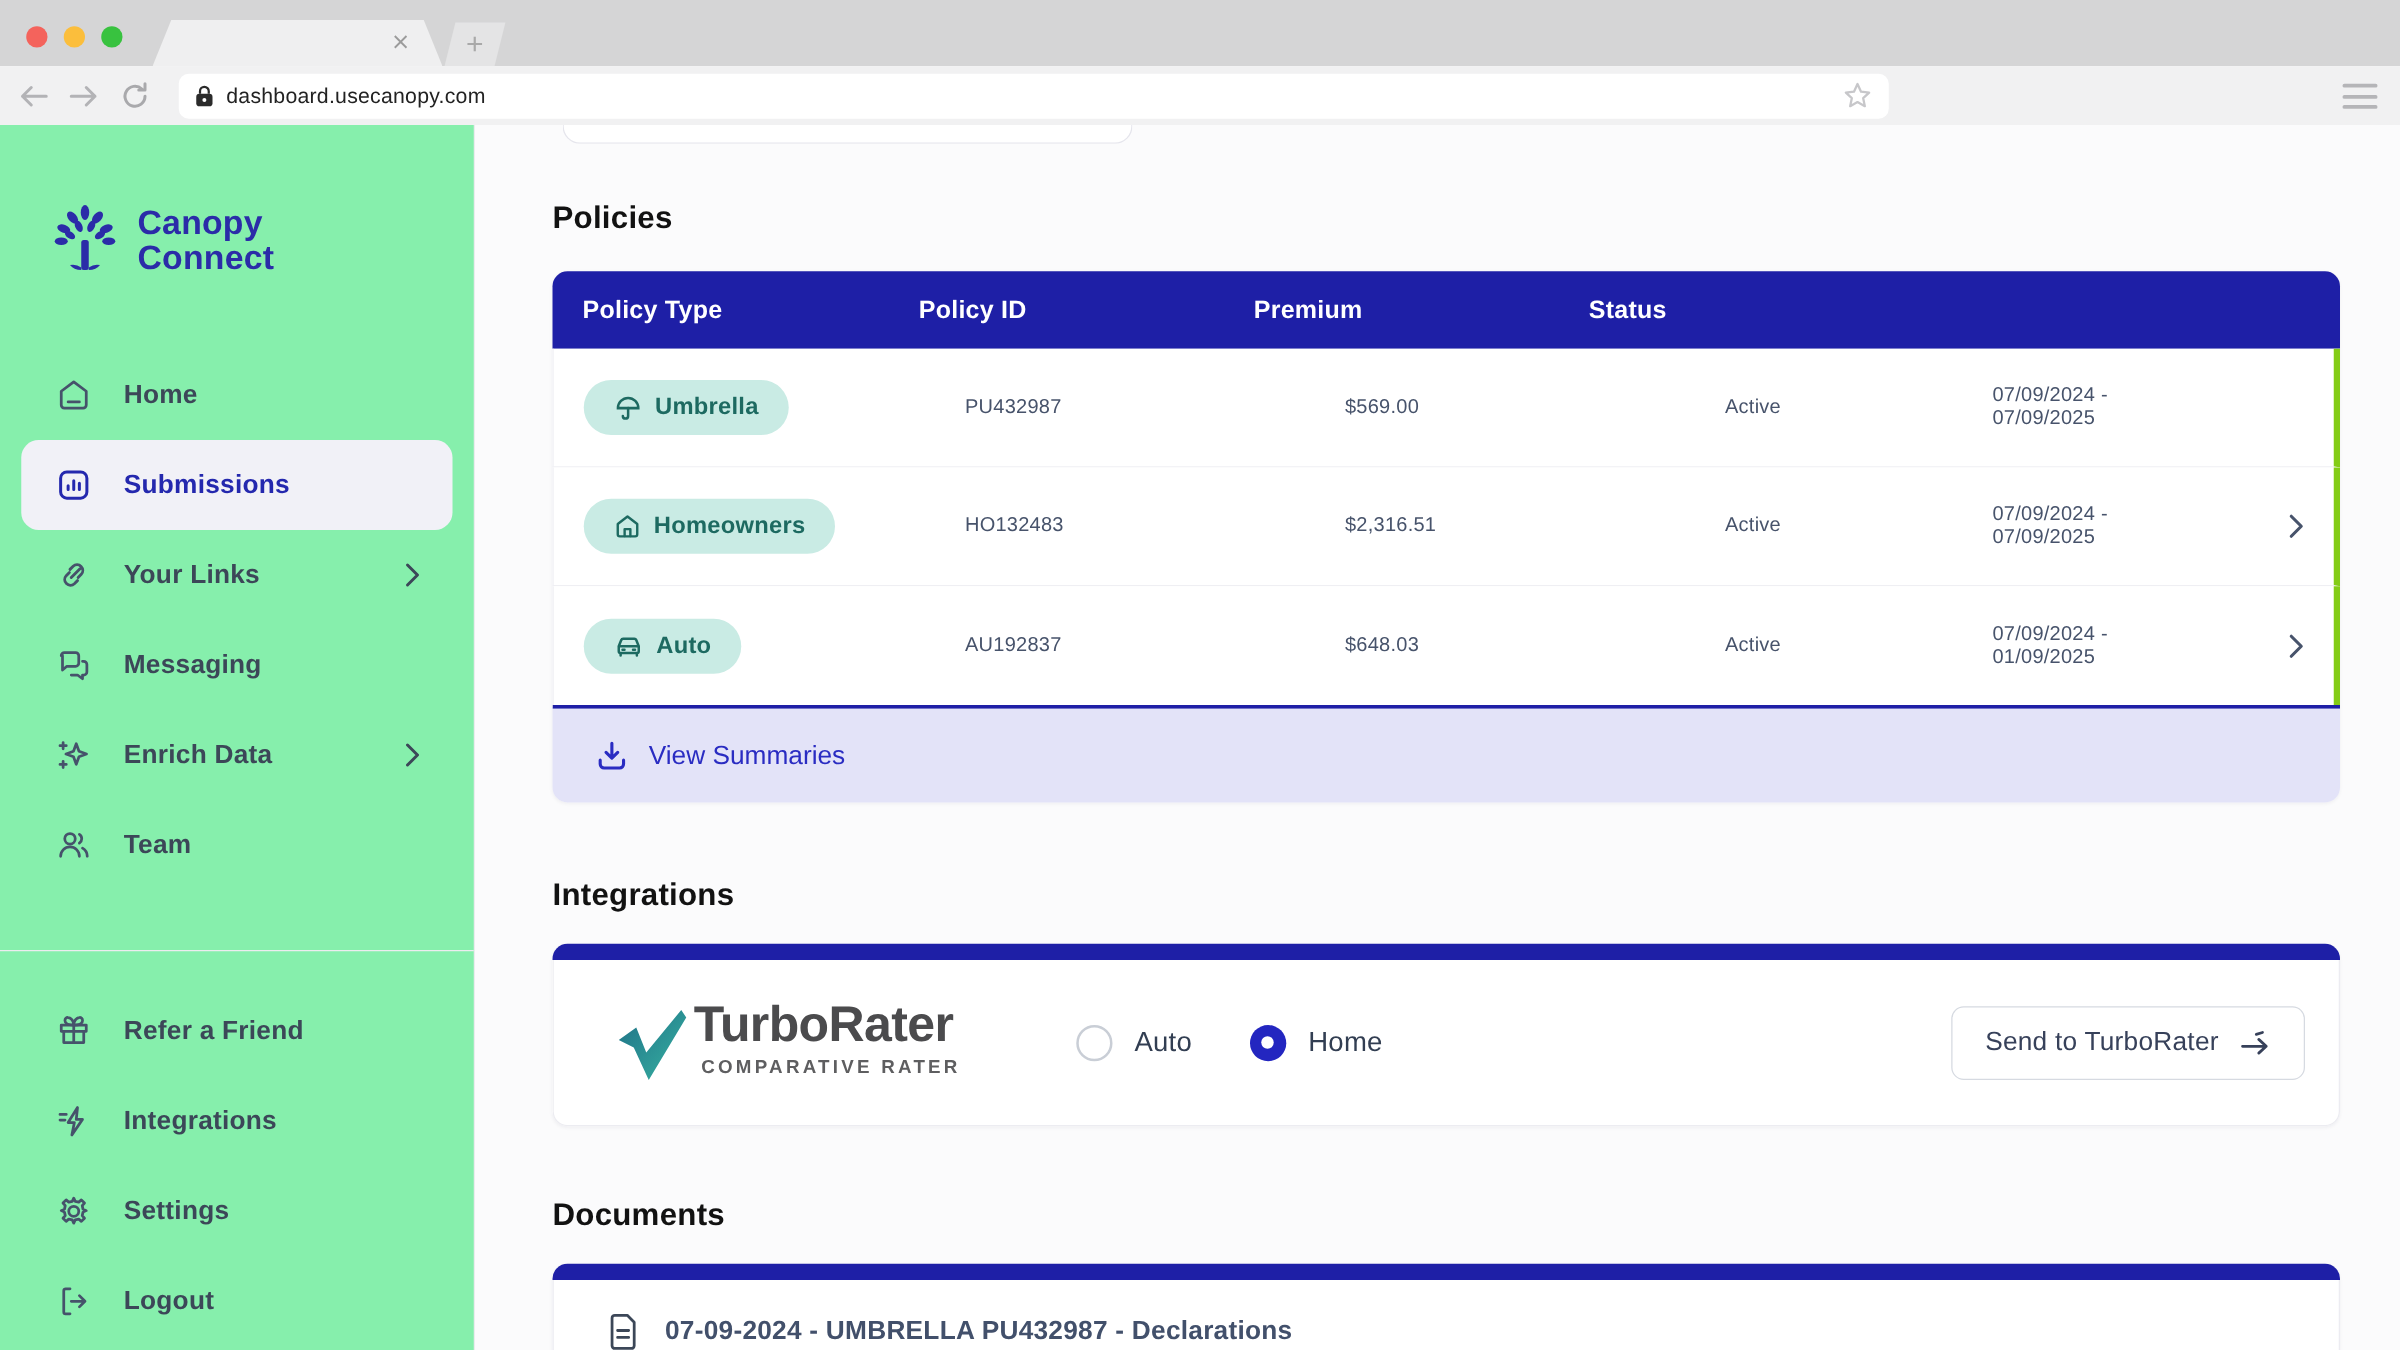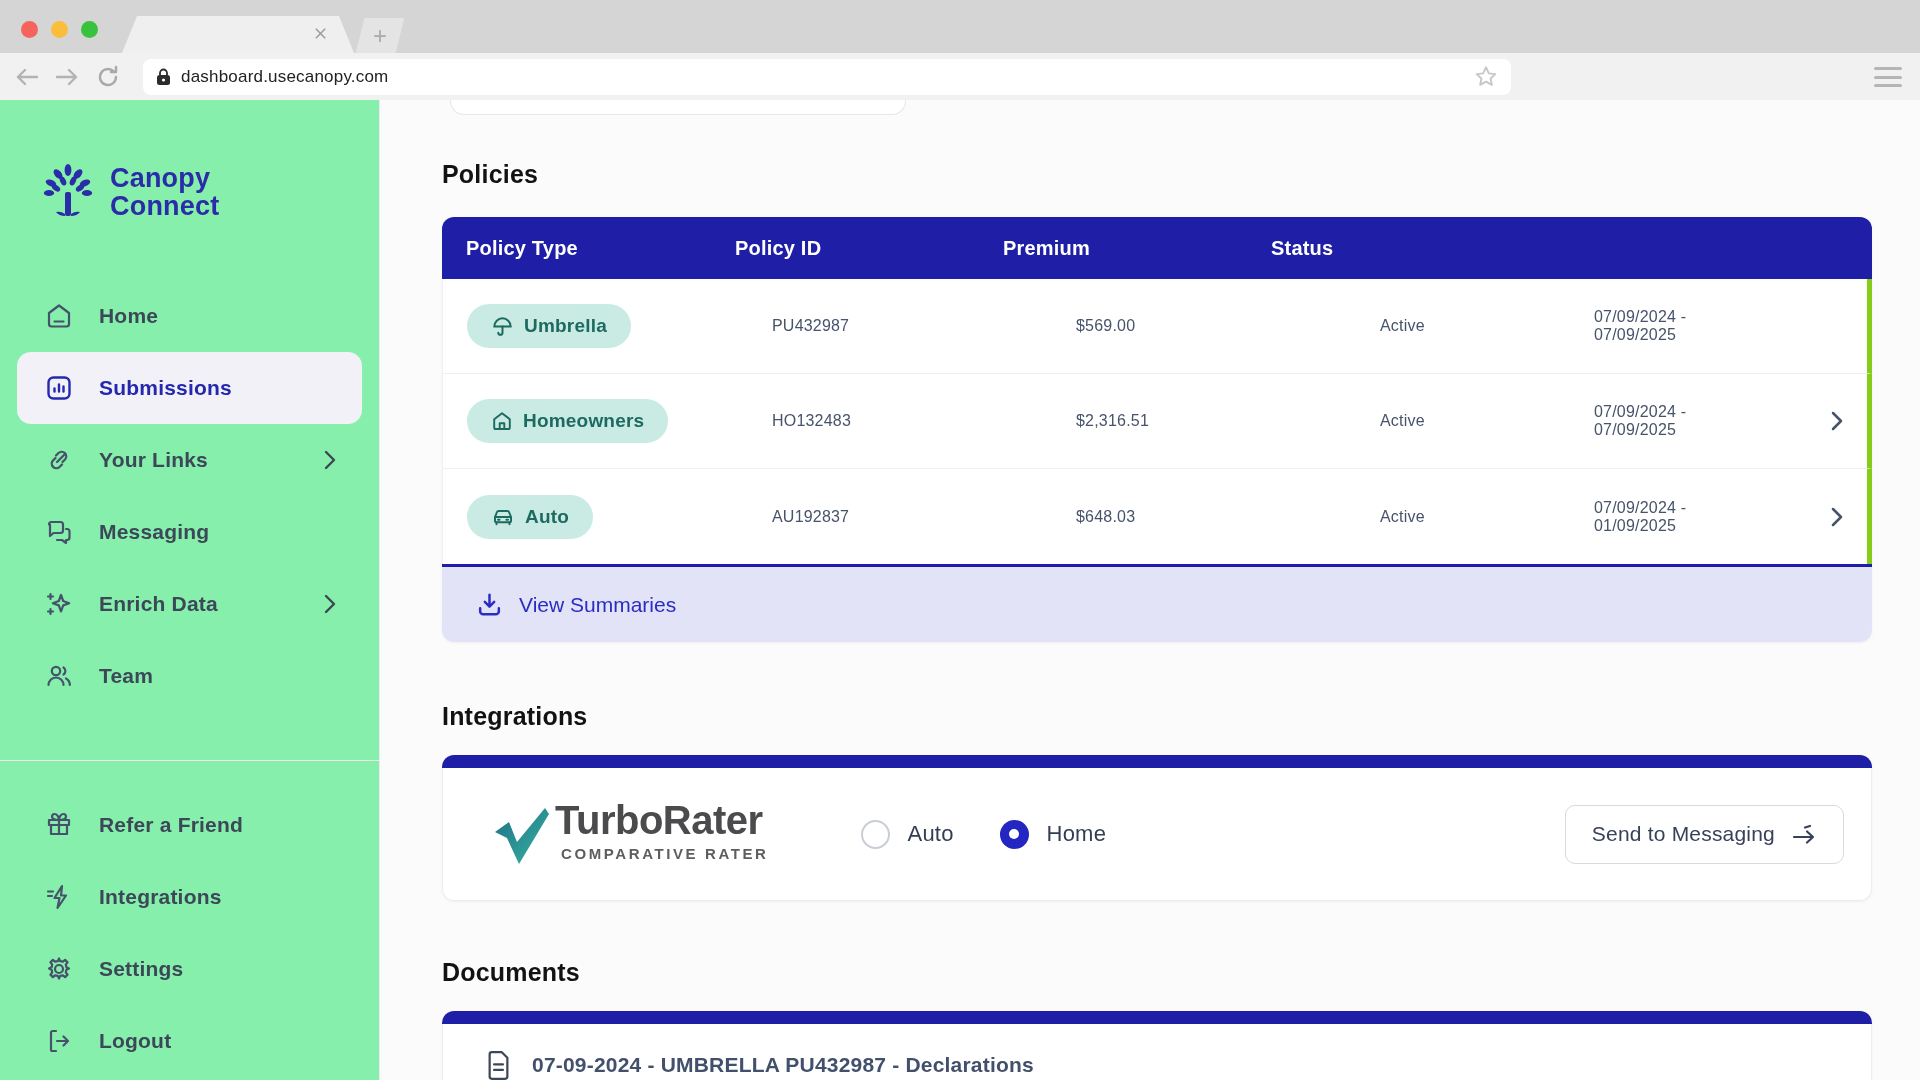--- a/index.html
+++ b/index.html
@@ -369,21 +369,21 @@
           <label class="radio-opt">
             <span class="radio-circle"></span>
             <span class="radio-label">Auto</span>
           </label>
           <label class="radio-opt selected">
             <span class="radio-circle"></span>
             <span class="radio-label">Home</span>
           </label>
         </div>
         <button class="send-btn">
-          <span>Send to Messaging</span>
+          <span>Send to TurboRater</span>
           <svg width="26" height="22" viewBox="0 0 26 22" fill="none" stroke="#37415a" stroke-width="2.2" stroke-linecap="round" stroke-linejoin="round">
               <path d="M3 14 H22 M16 8.5 L22 14 L16 19.5"></path>
               <path d="M14 4.5 L19 3"></path>
             </svg>
         </button>
       </div>
     </div>
 
     <div class="section-title h-documents">Documents</div>
 

